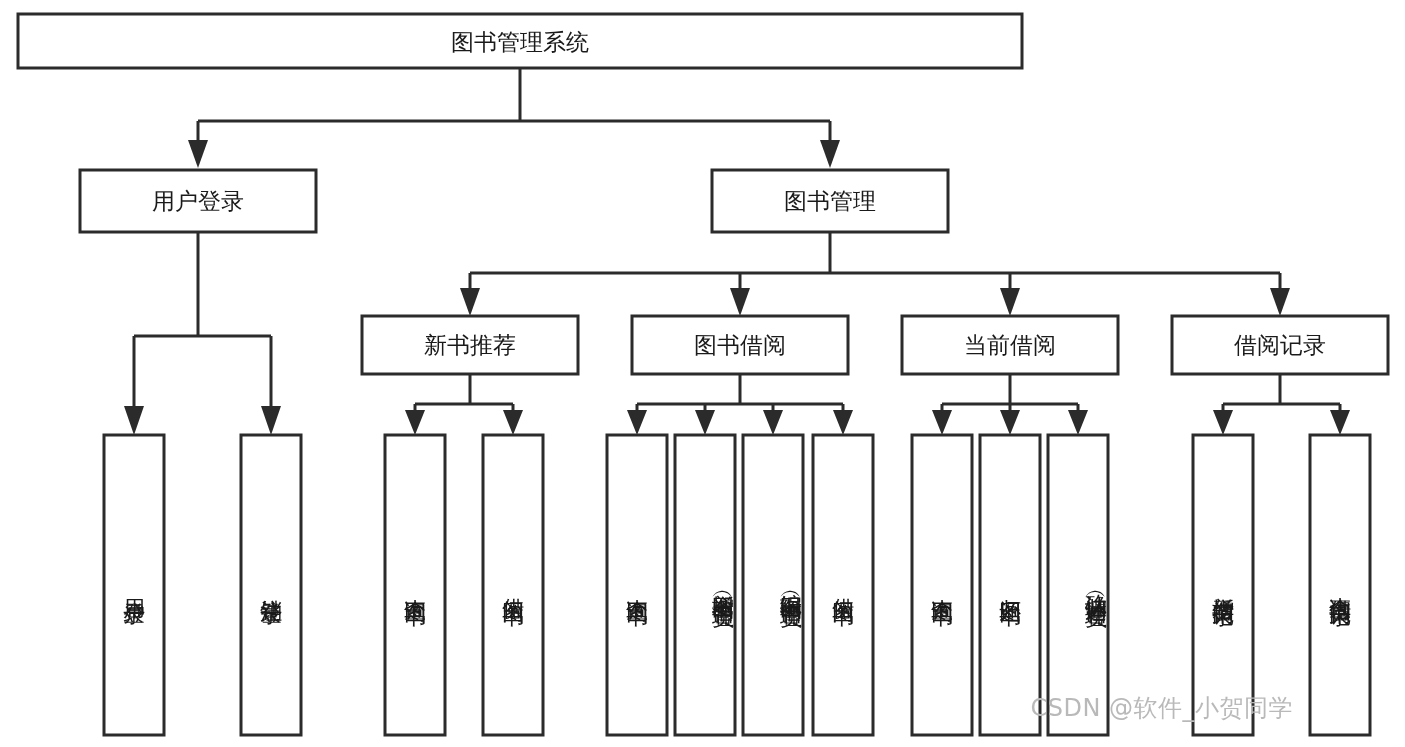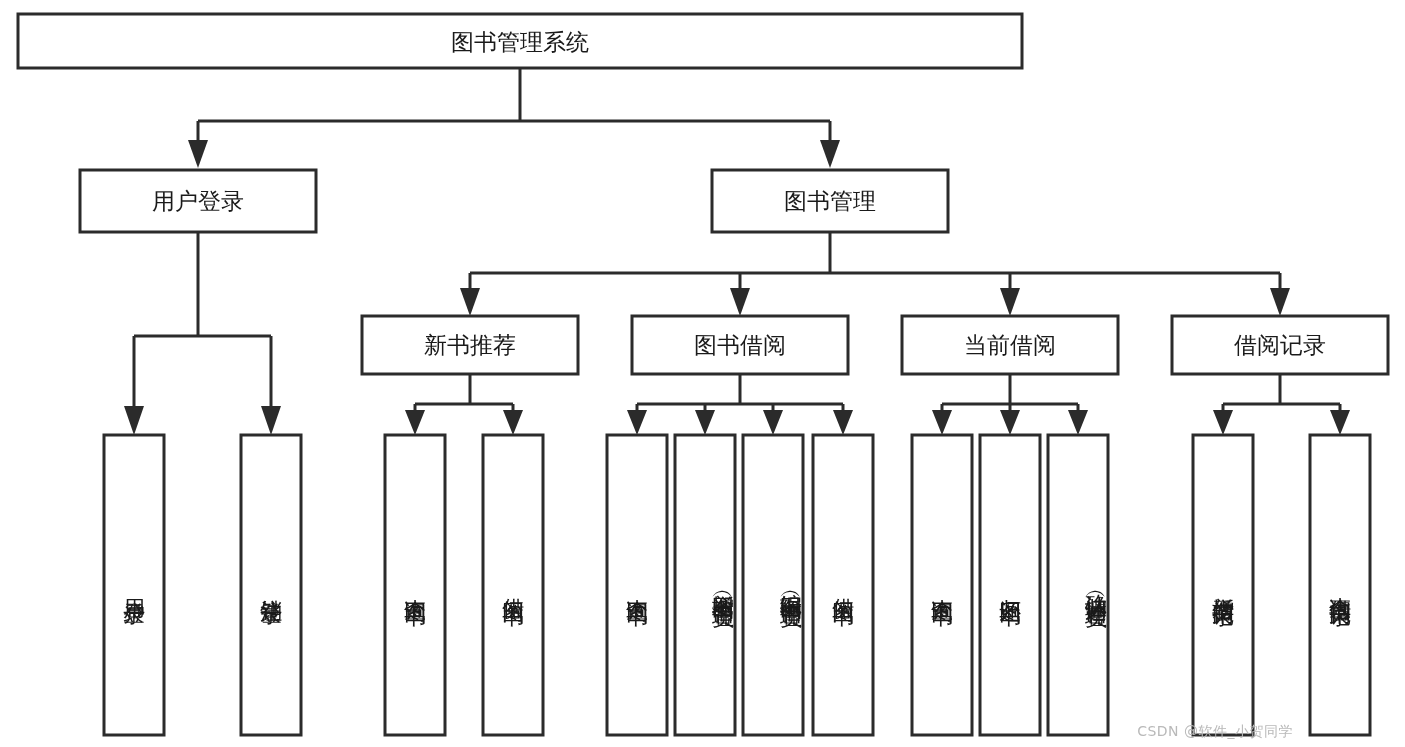--- a/index.html
+++ b/index.html
@@ -61,23 +61,23 @@
     color: #1a1a1a;
     letter-spacing: 2px;
     white-space: nowrap;
     text-align: center;
     pointer-events: none;
     user-select: none;
   }
   .watermark {
     position: absolute;
     right: 8px;
-    bottom: 6px;
-    font-family: "DejaVu Sans", "Liberation Sans", sans-serif;
-    font-size: 14px;
+    bottom: 23px;
+    font-family: "DejaVu Sans", "Liberation Sans", sans-serif;
+    font-size: 24px;
     color: #b9b9b9;
     letter-spacing: 0.5px;
     white-space: nowrap;
     user-select: none;
   }
 </style>
 </head>
 <body>
 
 <div id="diagram-root">

